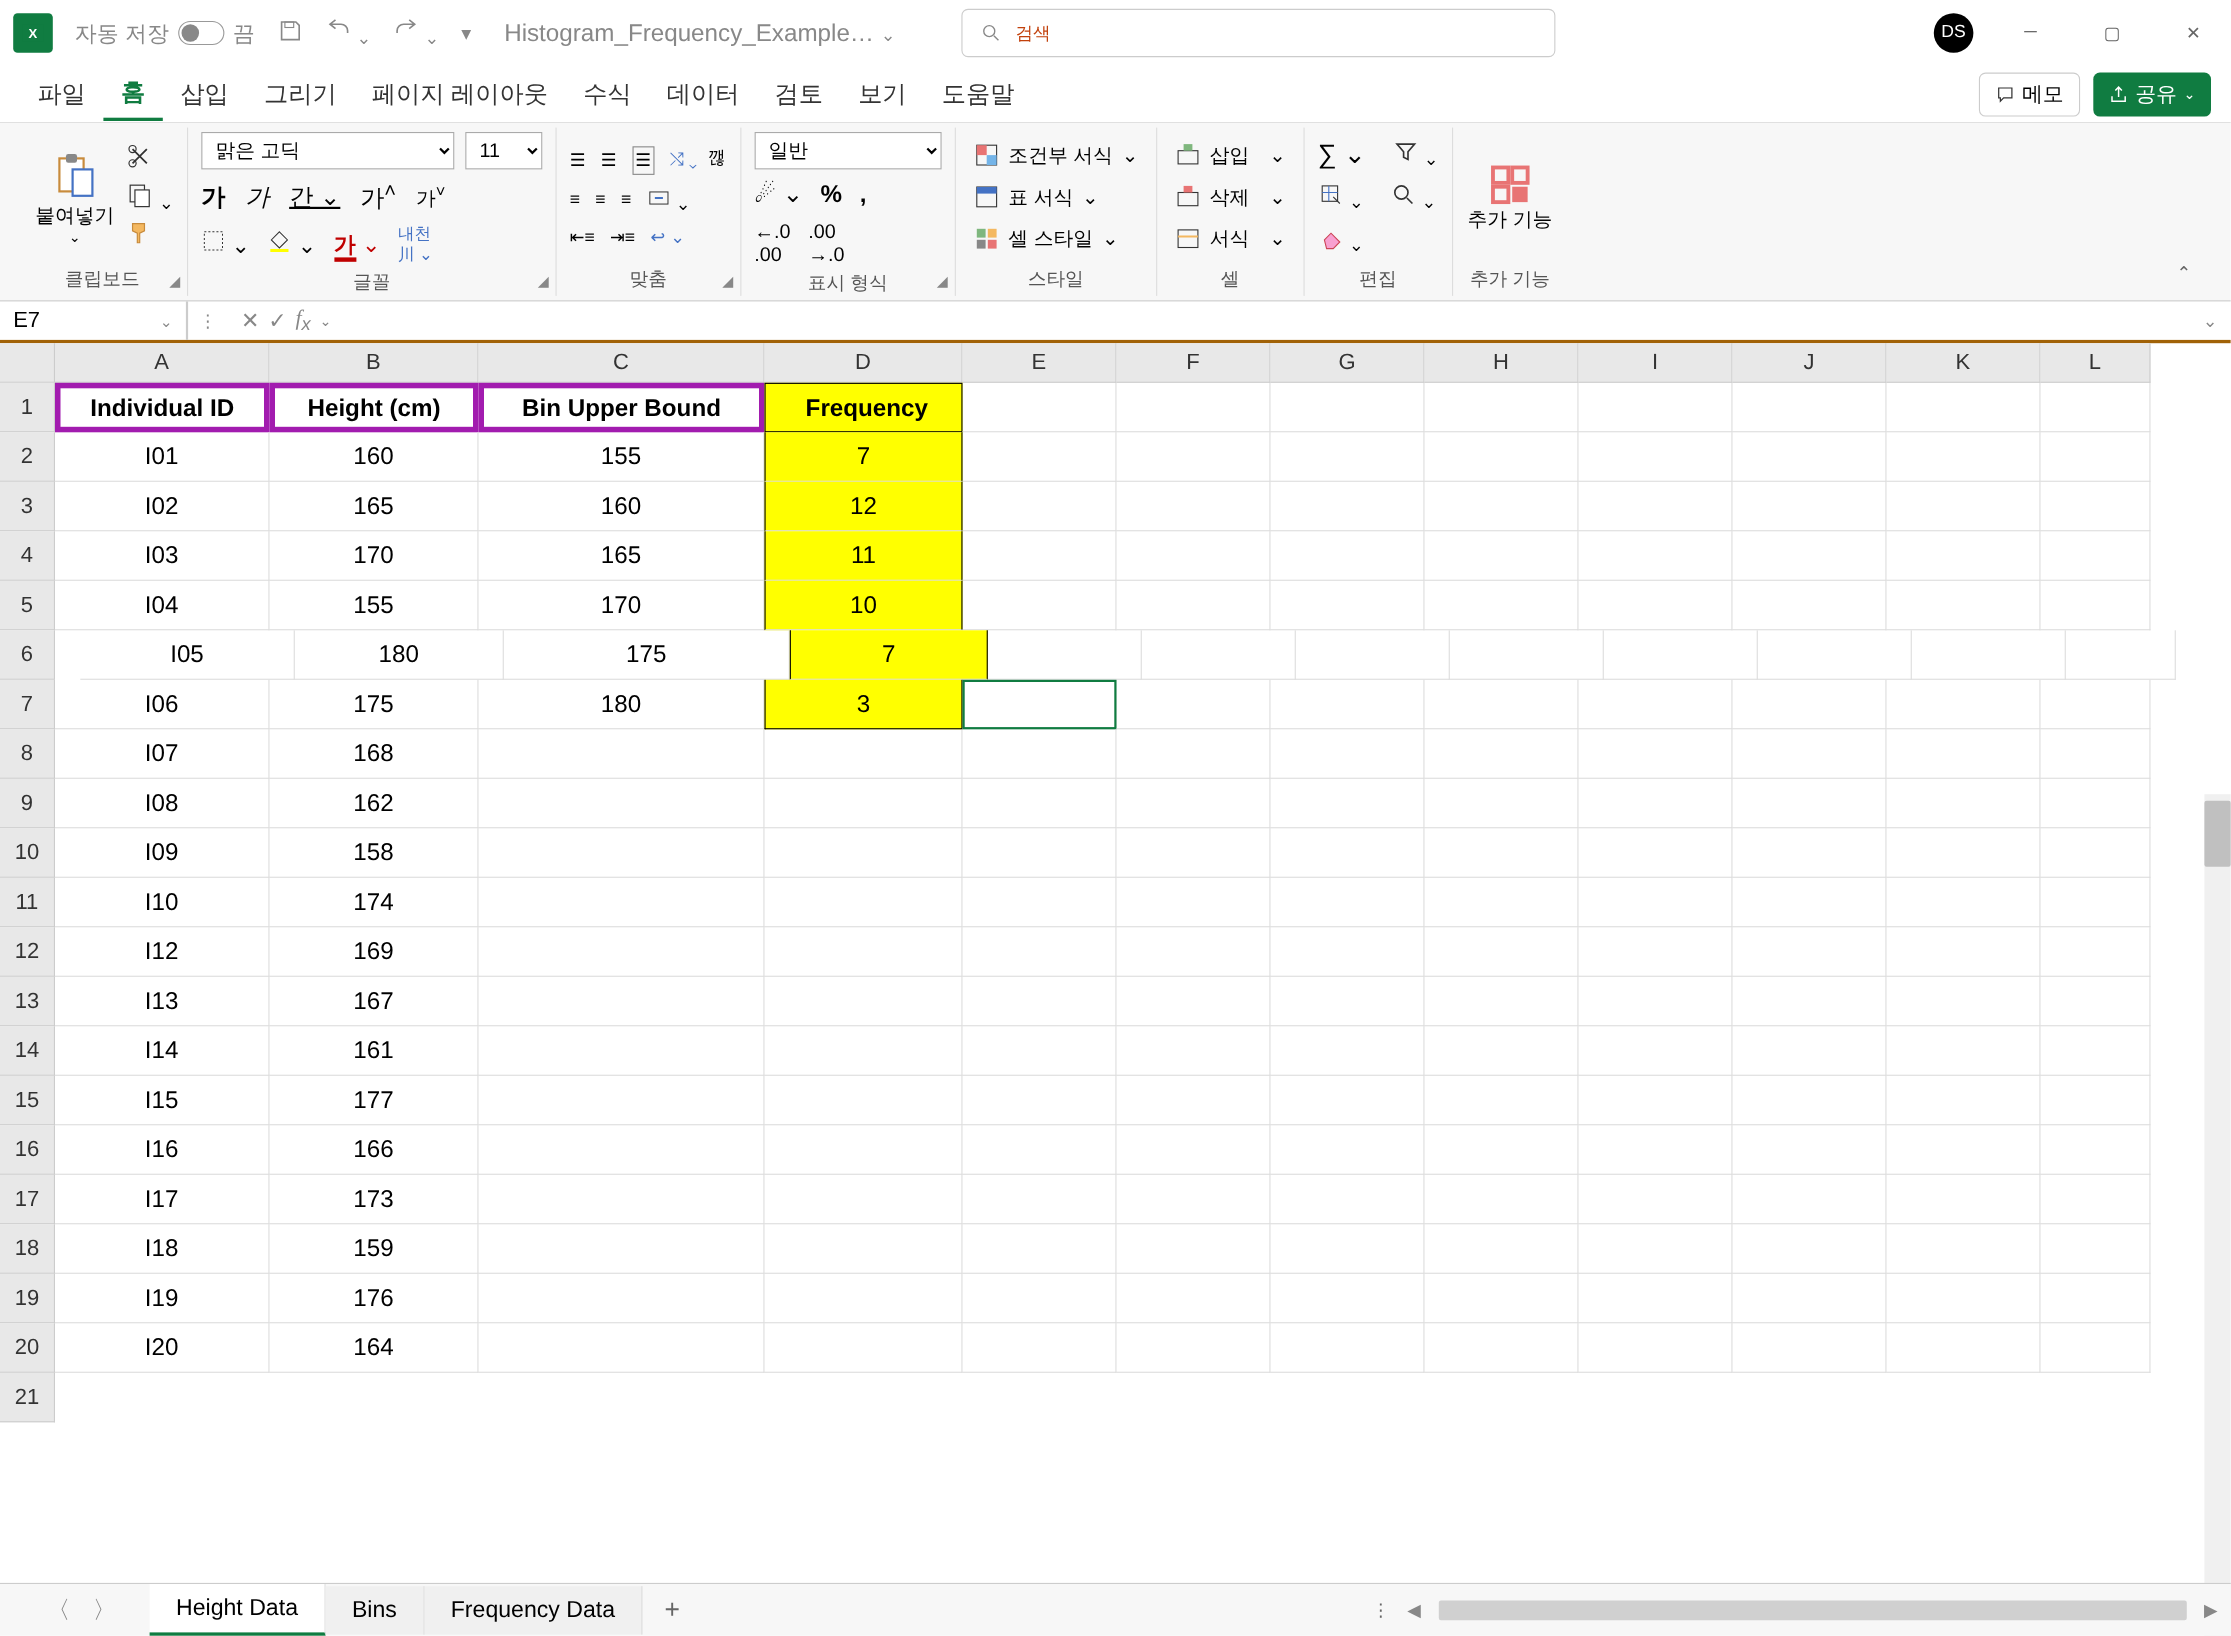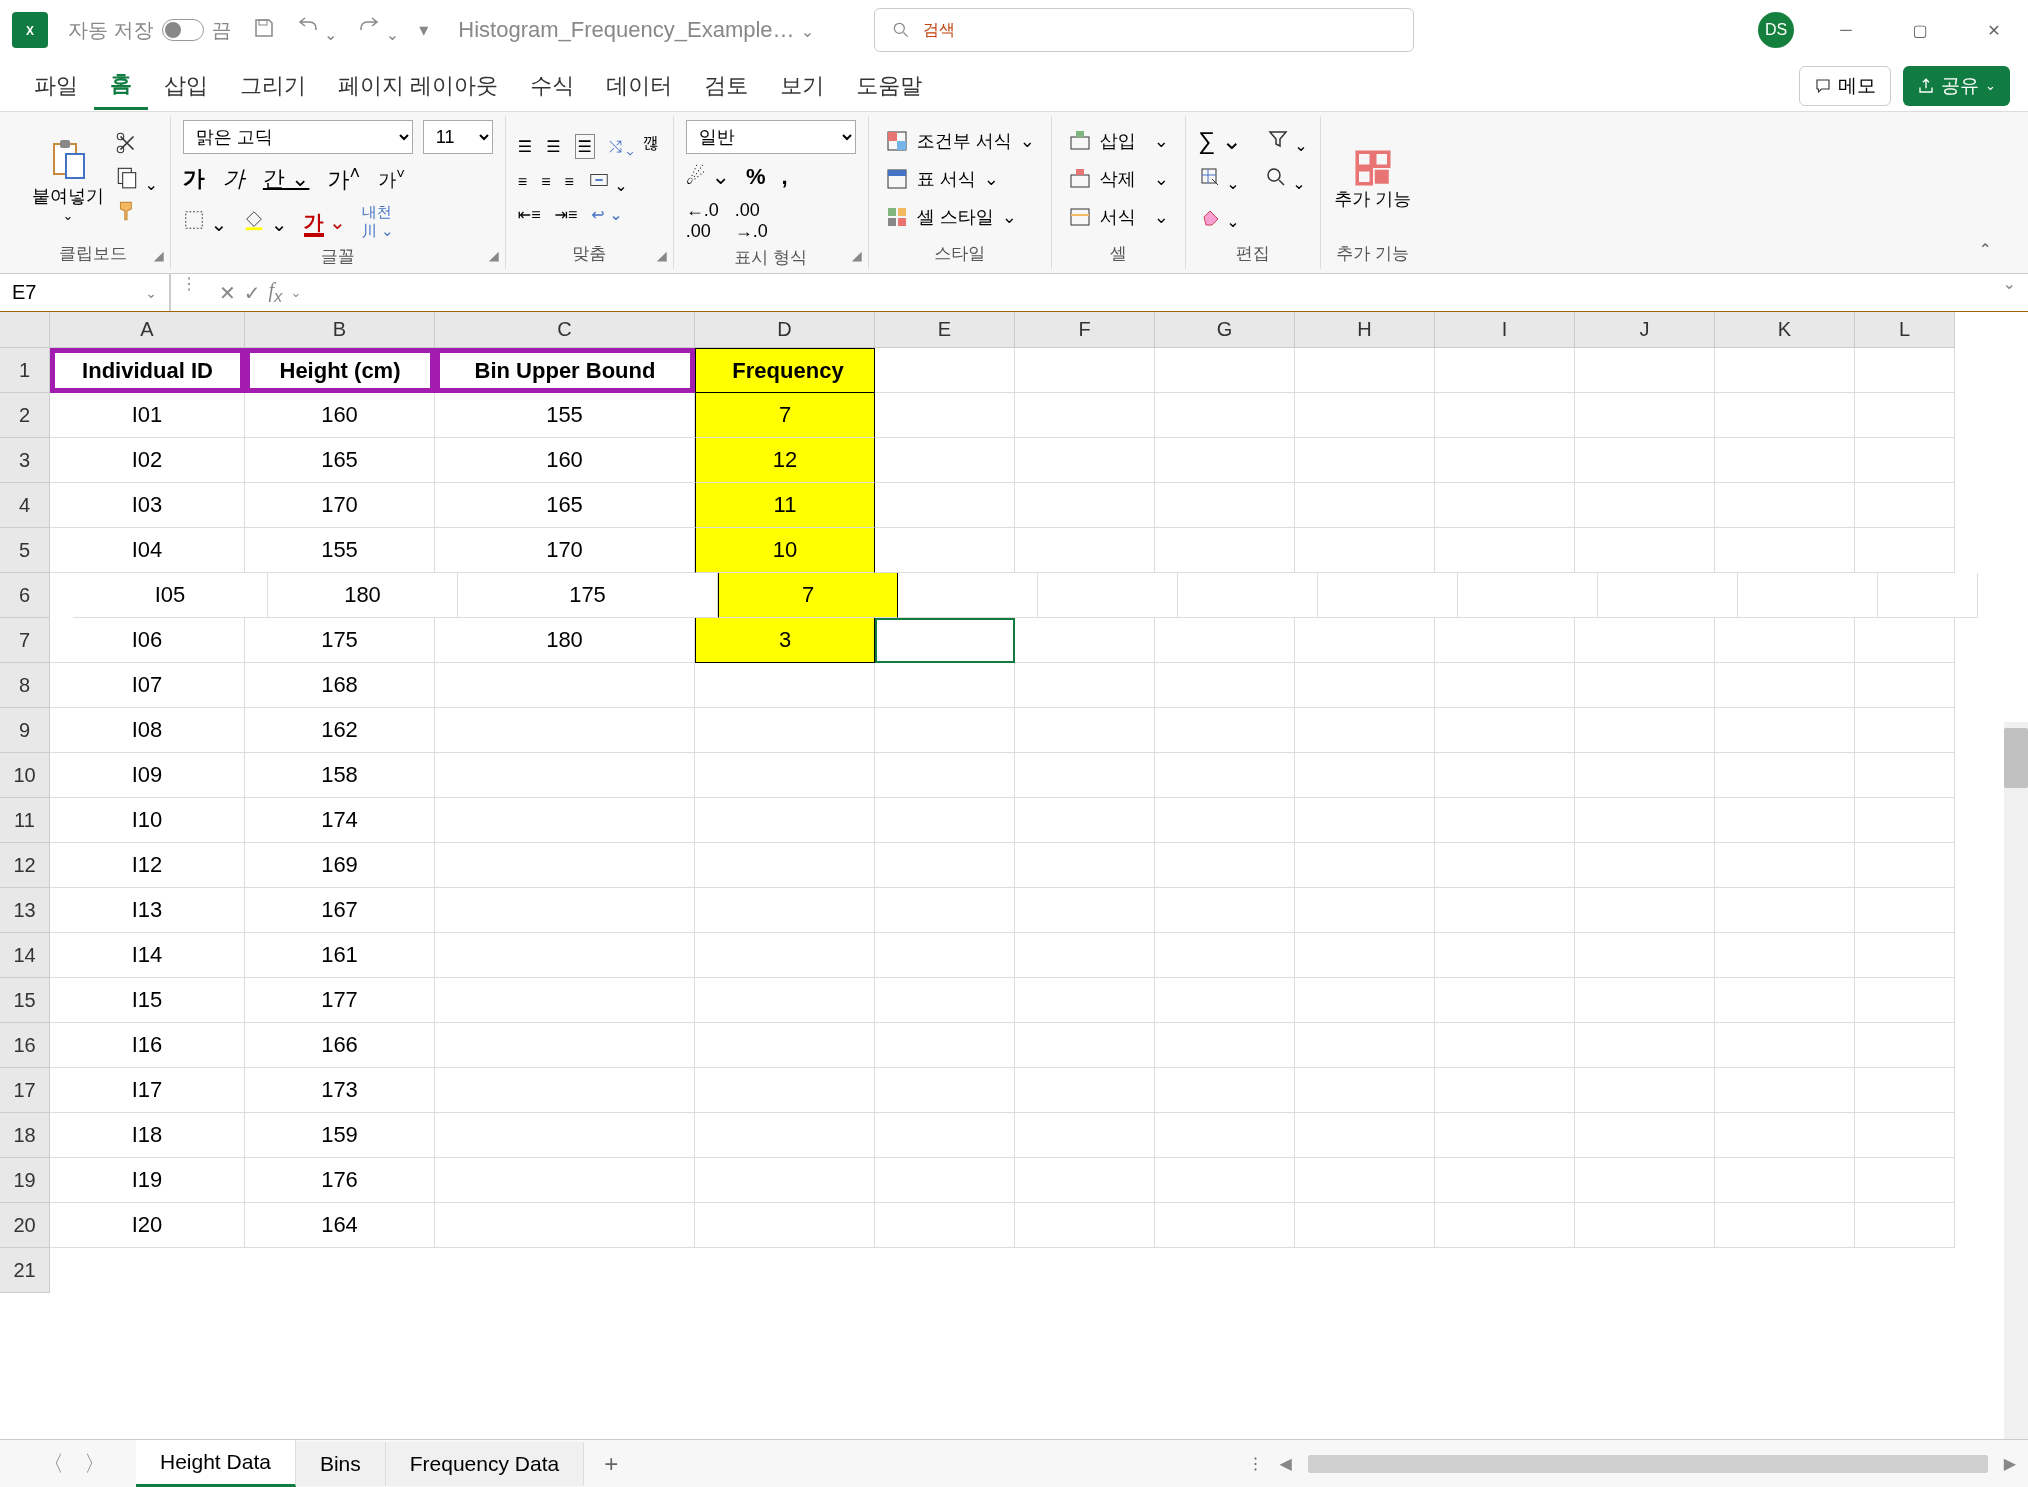--- a/index.html
+++ b/index.html
@@ -10,21 +10,21 @@
     .excel-icon { width: 36px; height: 36px; background: #107c41; display: flex; align-items: center; justify-content: center; color: #fff; font-weight: bold; font-size: 20px; border-radius: 4px; }
     .autosave { display: flex; align-items: center; margin-left: 20px; color: #888; font-size: 20px; }
     .toggle { width: 42px; height: 22px; border: 1px solid #999; border-radius: 11px; margin: 0 8px; position: relative; }
     .toggle::after { content: ""; position: absolute; left: 2px; top: 2px; width: 16px; height: 16px; background: #888; border-radius: 50%; }
     .qat { display: flex; align-items: center; gap: 20px; margin-left: 20px; color: #888; }
     .qat svg { width: 24px; height: 24px; }
     .file-title { margin-left: 30px; color: #888; font-size: 22px; }
     .search-box { margin-left: 60px; width: 540px; height: 44px; border: 1px solid #ccc; border-radius: 6px; display: flex; align-items: center; padding: 0 16px; color: #c2410c; font-size: 16px; }
     .search-box svg { margin-right: 12px; }
     .title-right { margin-left: auto; display: flex; align-items: center; gap: 30px; }
-    .avatar { width: 36px; height: 36px; border-radius: 50%; background: #15803d; color: #fff; display: flex; align-items: center; justify-content: center; font-size: 16px; }
+    .avatar { width: 36px; height: 36px; border-radius: 50%; background: #000000; color: #fff; display: flex; align-items: center; justify-content: center; font-size: 16px; }
     .win-btn { width: 44px; height: 44px; display: flex; align-items: center; justify-content: center; color: #666; }
     
     
     .tab-row { height: 52px; display: flex; align-items: center; padding: 0 18px; border-bottom: 1px solid #ddd; }
     .tab { padding: 8px 16px; font-size: 22px; color: #333; cursor: pointer; }
     .tab.active { font-weight: bold; border-bottom: 3px solid #107c41; color: #107c41; }
     .tab-right { margin-left: auto; display: flex; gap: 12px; }
     .memo-btn { border: 1px solid #ccc; border-radius: 6px; padding: 6px 14px; font-size: 19px; display: flex; align-items: center; gap: 6px; }
     .share-btn { background: #107c41; color: #fff; border-radius: 6px; padding: 6px 14px; font-size: 19px; display: flex; align-items: center; gap: 6px; }
     
@@ -38,21 +38,21 @@
     .rrow { display: flex; gap: 10px; align-items: center; }
     .font-select { width: 230px; height: 34px; border: 1px solid #aaa; padding: 2px 8px; font-size: 18px; background: #fff; }
     .size-select { width: 70px; height: 34px; border: 1px solid #aaa; padding: 2px 8px; font-size: 18px; background: #fff; }
     .paste-big { display: flex; flex-direction: column; align-items: center; justify-content: center; width: 80px; }
     .paste-icon { width: 48px; height: 48px; }
     .fmt-select { width: 170px; height: 34px; border: 1px solid #aaa; padding: 2px 8px; font-size: 18px; background: #fff; }
     .style-row { display: flex; align-items: center; gap: 8px; font-size: 18px; padding: 2px 4px; }
     .collapse-btn { margin-left: auto; align-self: flex-end; padding: 10px 20px; color: #666; }
     
     
-    .formula-bar { height: 38px; display: flex; border-bottom: 1px solid #a16207; }
+    .formula-bar { height: 38px; display: flex; align-items: center; border-bottom: 3px solid #a16207; }
     .name-box { width: 170px; border-right: 1px solid #ccc; padding: 0 12px; font-size: 20px; height: 100%; display: flex; align-items: center; justify-content: space-between; }
     .fx-btns { display: flex; gap: 8px; padding: 0 12px; color: #888; font-size: 20px; align-items: center; }
     .fx-input { flex: 1; padding: 0 10px; font-size: 20px; }
     .fx-expand { padding: 0 12px; color: #888; }
     
     
     .grid-wrap { display: flex; height: 1050px; position: relative; }
     .grid { position: relative; }
     .corner { position: absolute; left: 0; top: 0; width: 50px; height: 36px; background: #e8e8e8; border-right: 1px solid #ccc; border-bottom: 1px solid #ccc; }
     .col-headers { position: absolute; left: 50px; top: 0; height: 36px; display: flex; }

